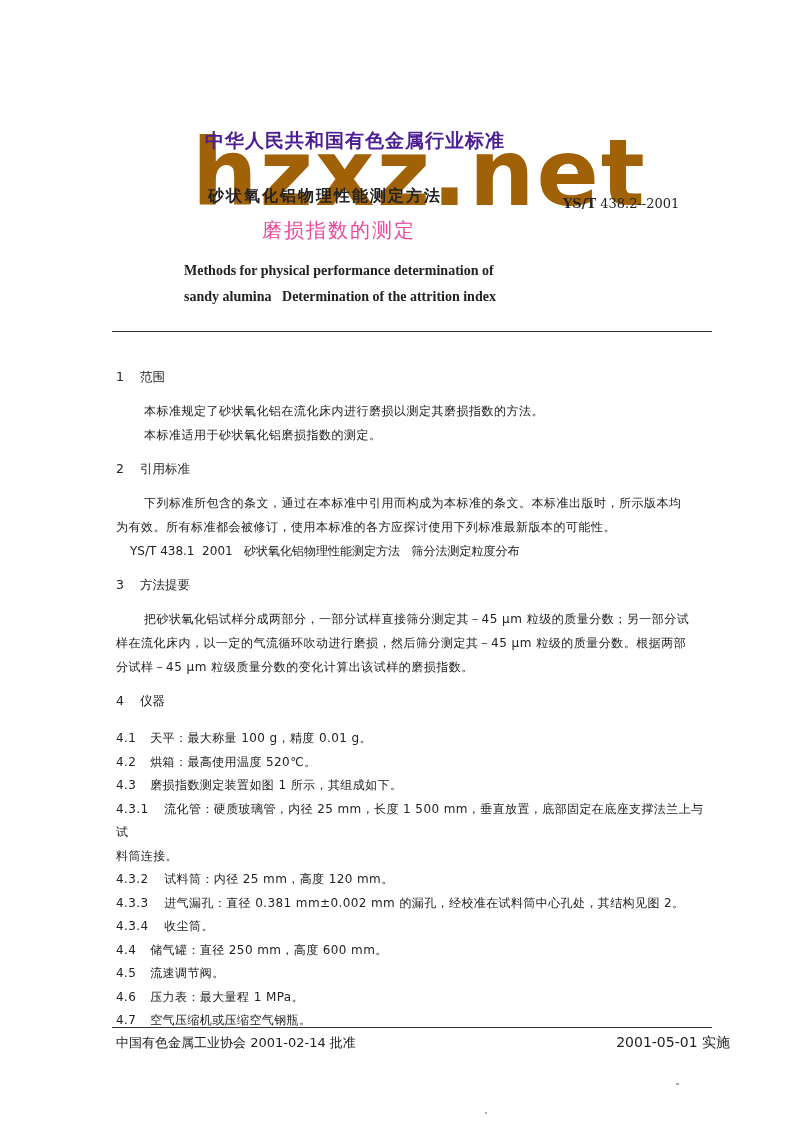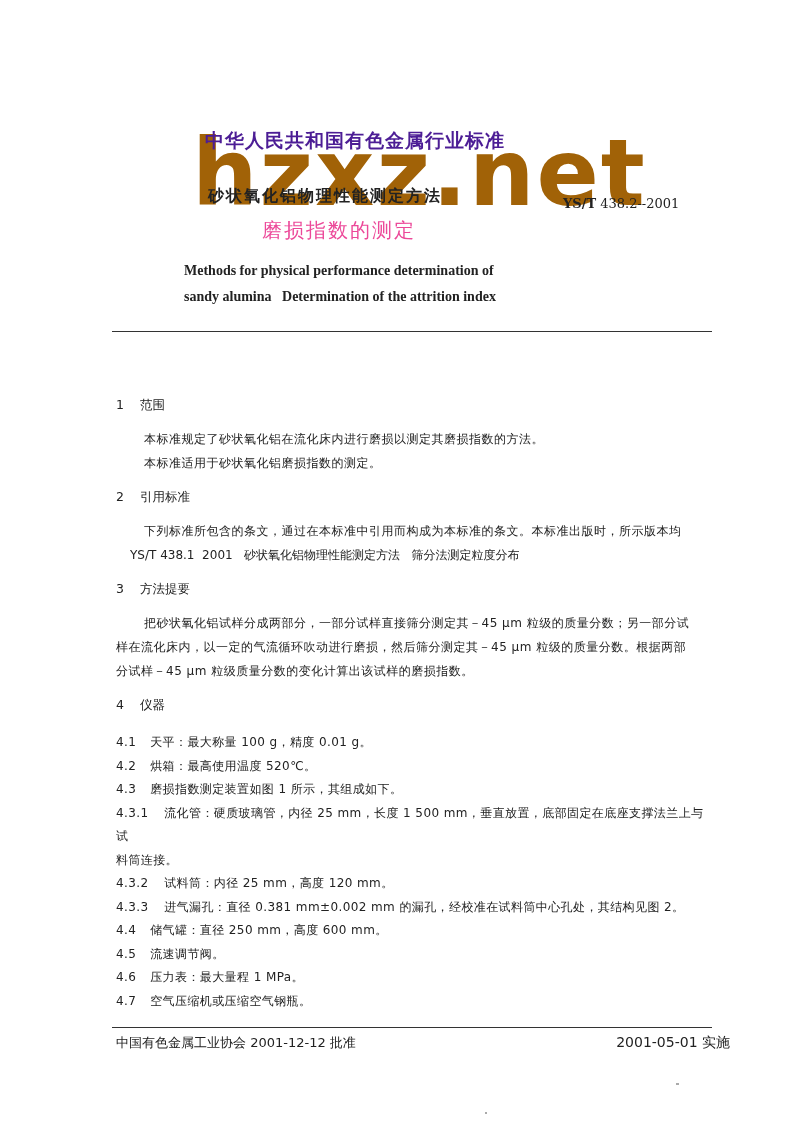--- a/index.html
+++ b/index.html
@@ -46,21 +46,21 @@
     .rule {
       position: absolute; left: 112px; width: 600px; height: 0;
       border-top: 1.5px solid #333;
     }
     .rule.top { top: 331px; }
     .rule.bottom { top: 1027px; }
 
     .content {
       position: absolute; left: 116px; top: 365px; width: 596px;
       font-family: "DejaVu Sans", "Liberation Sans", sans-serif;
-      font-size: 12px; color: #222; margin-top: 28px;
+      font-size: 12px; color: #222;
     }
     .sec-head { font-size: 12.5px; height: 24px; line-height: 24px; }
     .sec-head .num { display: inline-block; width: 20px; }
     .para { text-indent: 28px; line-height: 24px; letter-spacing: 0.5px; }
     .para.noindent { text-indent: 0; }
     .ref-line { padding-left: 28px; line-height: 24px; }
     .gap-s { height: 10px; }
     .gap-m { height: 14px; }
     .item { line-height: 23.5px; letter-spacing: 0.4px; }
     .item .inum { display: inline-block; min-width: 30px; }
@@ -109,20 +109,21 @@
     <div class="para">本标准规定了砂状氧化铝在流化床内进行磨损以测定其磨损指数的方法。</div>
     <div class="para">本标准适用于砂状氧化铝磨损指数的测定。</div>
     <div class="gap-s"></div>
 
     <div class="sec-head">
       <span class="num">2</span>
       <span>引用标准</span>
     </div>
     <div class="gap-s"></div>
     <div class="para">下列标准所包含的条文，通过在本标准中引用而构成为本标准的条文。本标准出版时，所示版本均</div>
+    <div class="para noindent">为有效。所有标准都会被修订，使用本标准的各方应探讨使用下列标准最新版本的可能性。</div>
     <div class="ref-line" style="white-space: pre; padding-left: 14px;">YS/T 438.1  2001   砂状氧化铝物理性能测定方法   筛分法测定粒度分布</div>
     <div class="gap-s"></div>
 
     <div class="sec-head">
       <span class="num">3</span>
       <span>方法提要</span>
     </div>
     <div class="gap-s"></div>
     <div class="para">把砂状氧化铝试样分成两部分，一部分试样直接筛分测定其－45 μm 粒级的质量分数；另一部分试</div>
     <div class="para noindent">样在流化床内，以一定的气流循环吹动进行磨损，然后筛分测定其－45 μm 粒级的质量分数。根据两部</div>
@@ -154,36 +155,40 @@
     <div class="item cont">料筒连接。</div>
     <div class="item">
       <span class="inum deep">4.3.2</span>
       <span>试料筒：内径 25 mm，高度 120 mm。</span>
     </div>
     <div class="item">
       <span class="inum deep">4.3.3</span>
       <span>进气漏孔：直径 0.381 mm±0.002 mm 的漏孔，经校准在试料筒中心孔处，其结构见图 2。</span>
     </div>
     <div class="item">
+      <span class="inum deep">4.3.4</span>
+      <span>收尘筒。</span>
+    </div>
+    <div class="item">
       <span class="inum">4.4</span>
       <span>储气罐：直径 250 mm，高度 600 mm。</span>
     </div>
     <div class="item">
       <span class="inum">4.5</span>
       <span>流速调节阀。</span>
     </div>
     <div class="item">
       <span class="inum">4.6</span>
       <span>压力表：最大量程 1 MPa。</span>
     </div>
     <div class="item">
       <span class="inum">4.7</span>
       <span>空气压缩机或压缩空气钢瓶。</span>
     </div>
   </div>
 
   <div class="rule bottom"></div>
-  <div class="footer-left">中国有色金属工业协会 2001-12-12 批准</div>
+  <div class="footer-left">中国有色金属工业协会 2001-02-14 批准</div>
   <div class="footer-right">2001-05-01 实施</div>
 
   <div class="speck" style="left:676px; top:1083px;"></div>
   <div class="speck" style="left:485px; top:1112px; width:2px;"></div>
 </div>
 
 </body></html>

